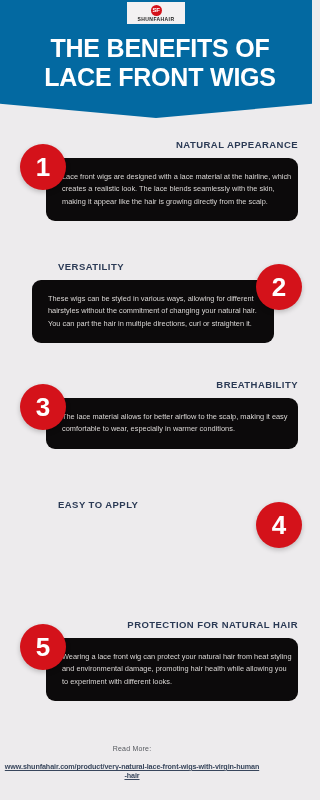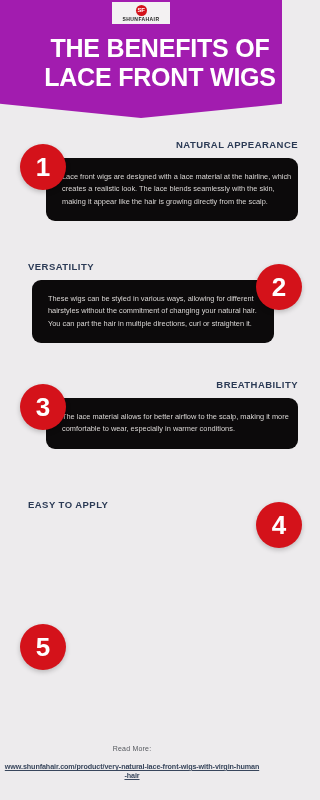--- a/index.html
+++ b/index.html
@@ -11,22 +11,22 @@
   }
   #page {
     position:relative;
     width:320px; height:800px;
     background:#edebed;
   }
 
   
   .header {
     position:absolute; top:0; left:0;
-    width:282px; height:118px;
-    background:#a21caf;
+    width:312px; height:118px;
+    background:#0369a1;
     clip-path: polygon(0 0, 100% 0, 100% 88%, 50% 100%, 0 88%);
     overflow:hidden;
   }
   .logo-box {
     position:absolute; top:2px; left:50%;
     transform:translateX(-50%);
     width:58px; height:22px;
     background:#f3f1f2;
     display:flex; flex-direction:column;
     align-items:center; justify-content:center;
@@ -95,21 +95,21 @@
     z-index:5;
     box-shadow:0 2px 5px rgba(0,0,0,0.22);
   }
 
   
   .sec-left .sec-head  { text-align:right; padding-right:22px; }
   .sec-left .sec-body  { margin-left:46px; margin-right:22px; }
   .sec-left .badge     { left:20px; }
 
   
-  .sec-right .sec-head { text-align:left; padding-left:28px; }
+  .sec-right .sec-head { text-align:left; padding-left:58px; }
   .sec-right .sec-body { margin-left:32px; margin-right:46px; }
   .sec-right .badge    { right:18px; }
 
   
   #sec1 { top:140px; } #sec1 .badge { top:4px; }
   #sec2 { top:262px; } #sec2 .badge { top:2px; }
   #sec3 { top:380px; } #sec3 .badge { top:4px; }
   #sec4 { top:500px; } #sec4 .badge { top:2px; }
   #sec5 { top:620px; } #sec5 .badge { top:4px; }
 
@@ -167,32 +167,36 @@
       <div class="sec-head">VERSATILITY</div>
     </div>
     <div class="sec-body">These wigs can be styled in various ways, allowing for different hairstyles without the commitment of changing your natural hair. You can part the hair in multiple directions, curl or straighten it.</div>
   </div>
 
   <div class="section sec-left" id="sec3">
     <div class="badge">3</div>
     <div class="sec-head-wrap">
       <div class="sec-head">BREATHABILITY</div>
     </div>
-    <div class="sec-body">The lace material allows for better airflow to the scalp, making it more comfortable to wear, especially in warmer conditions.</div>
+    <div class="sec-body">The lace material allows for better airflow to the scalp, making it easy comfortable to wear, especially in warmer conditions.</div>
   </div>
 
   <div class="section sec-right" id="sec4">
     <div class="badge">4</div>
     <div class="sec-head-wrap">
       <div class="sec-head">EASY TO APPLY</div>
     </div>
   </div>
 
   <div class="section sec-left" id="sec5">
     <div class="badge">5</div>
+    <div class="sec-head-wrap">
+      <div class="sec-head">PROTECTION FOR NATURAL HAIR</div>
+    </div>
+    <div class="sec-body">Wearing a lace front wig can protect your natural hair from heat styling and environmental damage, promoting hair health while allowing you to experiment with different looks.</div>
   </div>
 
   <div class="footer">
     <div class="read-more">Read More:</div>
     <a class="url-link" href="#">www.shunfahair.com/product/very-natural-lace-front-wigs-with-virgin-human-hair</a>
   </div>
 
 </div>
 
 </body></html>

